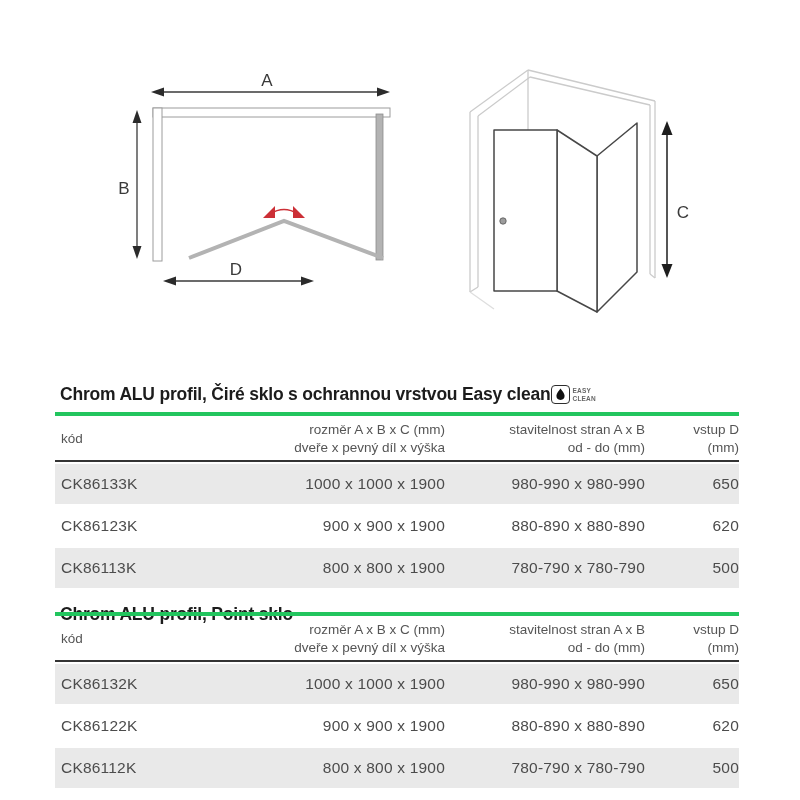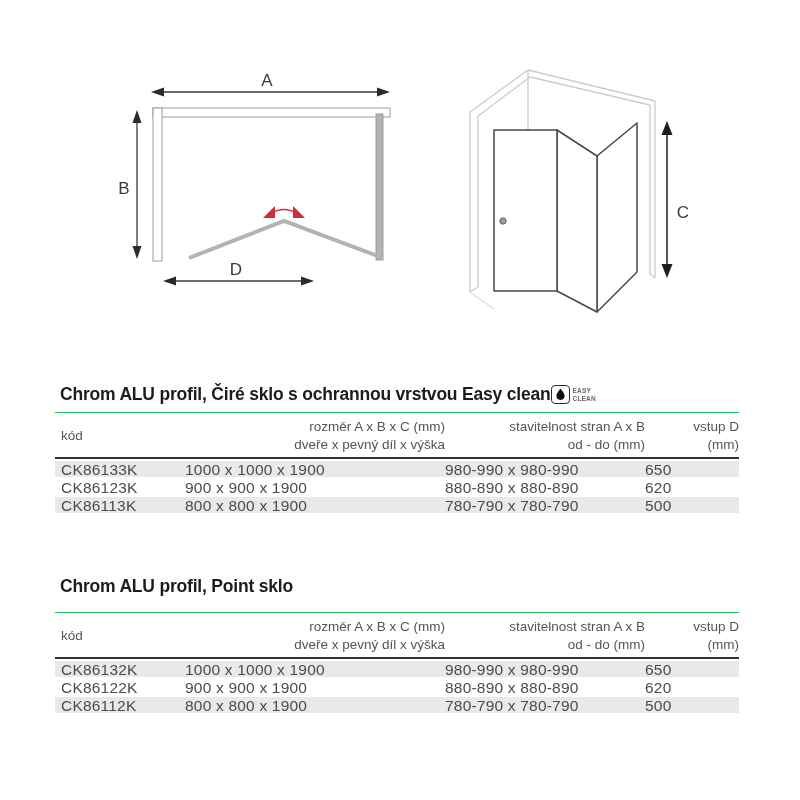--- a/index.html
+++ b/index.html
@@ -25,37 +25,37 @@
   .badge-box{
     width:17px;height:17px;border:1.7px solid #2d2d2d;border-radius:4px;
     display:flex;align-items:center;justify-content:center;background:#fff;
   }
   .badge-text{font-size:6.5px;line-height:1.15;color:#666;font-weight:bold;letter-spacing:0.2px;}
 
   
   .spec-table{position:absolute;left:55px;width:684px;}
   .thead{
     display:grid;grid-template-columns:130px 260px 200px 94px;
-    border-top:1px solid #22c55e;border-bottom:2px solid #333;
+    border-top:4px solid #22c55e;border-bottom:2px solid #333;
     padding:5px 0 4px 0;
   }
   .th{font-size:13.5px;color:#555;text-align:right;line-height:1.3;}
   .th.kod{text-align:left;padding-left:6px;align-self:center;}
   .trow{
     display:grid;grid-template-columns:130px 260px 200px 94px;
-    height:16px;margin-top:2px;align-items:center;
+    height:40px;margin-top:2px;align-items:center;
     font-size:15.5px;color:#4c4c4c;
   }
   .trow.alt{background:#e9e9e9;}
-  .td{text-align:left;letter-spacing:0.2px;}
+  .td{text-align:right;letter-spacing:0.2px;}
   .td.kod{text-align:left;padding-left:6px;}
 
   #section-1 .section-title-row{top:384px;}
   #section-1 .spec-table{top:412px;}
-  #section-2 .section-title-row{top:576px;}
+  #section-2 .section-title-row{top:604px;}
   #section-2 .spec-table{top:612px;}
 </style>
 </head>
 <body>
 
 <div class="canvas">
 
   <svg id="plan-view" class="diagram" width="300" height="245" viewBox="0 0 300 245">
 
     <g>

